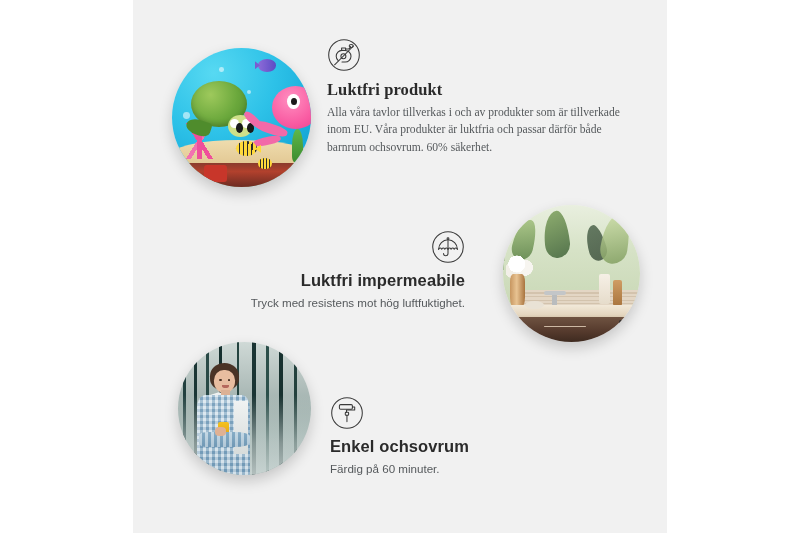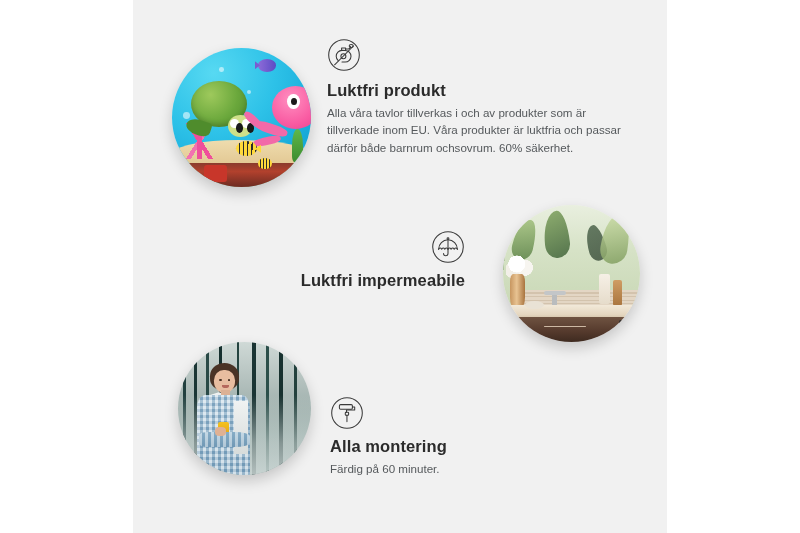--- a/index.html
+++ b/index.html
@@ -29,21 +29,21 @@
   .feature .title {
     font-size:16.5px; font-weight:bold; color:#2b2b2b;
     letter-spacing:.1px; line-height:1.25;
   }
   .feature .desc {
     font-size:11.6px; color:#55595c; line-height:1.52; margin-top:3px;
   }
   .ico-wrap { width:34px; height:34px; }
   .ico-wrap svg { display:block; width:34px; height:34px; }
 
-  .f1 { left:327px; top:38px; width:312px; text-align:left; }
+  .f1 { left:327px; top:38px; width:312px; text-align:left;font-family:Liberation Serif, serif; }
   .f1 .ico-wrap { margin-bottom:8px; }
   .f1 .desc { width:300px; }
 
   .f2 { left:180px; top:230px; width:285px; text-align:right; }
   .f2 .ico-wrap { margin-left:auto; margin-bottom:6px; }
   .f2 .title { font-size:16.5px; }
   .f2 .desc { font-size:11.6px; }
 
   .f3 { left:330px; top:396px; width:300px; text-align:left; }
   .f3 .ico-wrap { margin-bottom:6px; }
@@ -367,20 +367,21 @@
       <svg viewBox="0 0 34 34" fill="none" stroke="#3a3a3a" stroke-width="1.05" stroke-linecap="round" stroke-linejoin="round">
         <circle cx="17" cy="17" r="15.3"></circle>
         <path d="M7.6 19.2c0-5.2 4.2-9.4 9.4-9.4s9.4 4.2 9.4 9.4"></path>
         <path d="M7.6 19.2c1.0-1.6 2.2-1.6 3.1 0 1.0-1.6 2.2-1.6 3.1 0 1.0-1.6 2.2-1.6 3.2 0 1.0-1.6 2.2-1.6 3.1 0 1.0-1.6 2.2-1.6 3.1 0 1.0-1.6 2.2-1.6 3.2 0"></path>
         <path d="M17 9.8V19.2"></path>
         <path d="M17 19.2v4.3c0 1.3-1.0 2.3-2.3 2.3-1.2 0-2.2-1.0-2.2-2.3"></path>
         <circle cx="17" cy="8.6" r="0.9"></circle>
       </svg>
     </div>
     <div class="title">Luktfri impermeabile</div>
+    <div class="desc">Tryck med resistens mot hög luftfuktighet.</div>
   </div>
 
   <div class="circle" id="c3">
     <div class="inner">
       <div class="forest"></div>
       <div class="fog"></div>
       <div class="roller-h"></div>
       <div class="roller-p"></div>
       <div class="w-hair"></div>
       <div class="w-face"></div>
@@ -397,17 +398,17 @@
   <div class="feature f3">
     <div class="ico-wrap">
       <svg viewBox="0 0 34 34" fill="none" stroke="#3a3a3a" stroke-width="1.05" stroke-linecap="round" stroke-linejoin="round">
         <circle cx="17" cy="17" r="15.3"></circle>
         <rect x="9.4" y="8.6" width="13.0" height="4.6" rx="1.2"></rect>
         <path d="M22.4 10.9h2.3v3.0h-8.2v2.4"></path>
         <rect x="15.3" y="16.3" width="3.3" height="3.0" rx="0.7"></rect>
         <path d="M16.95 19.3v6.3"></path>
       </svg>
     </div>
-    <div class="title">Alla montering</div>
+    <div class="title">Enkel ochsovrum</div>
     <div class="desc">Färdig på 60 minuter.</div>
   </div>
 
 </div>
 
 </body></html>

